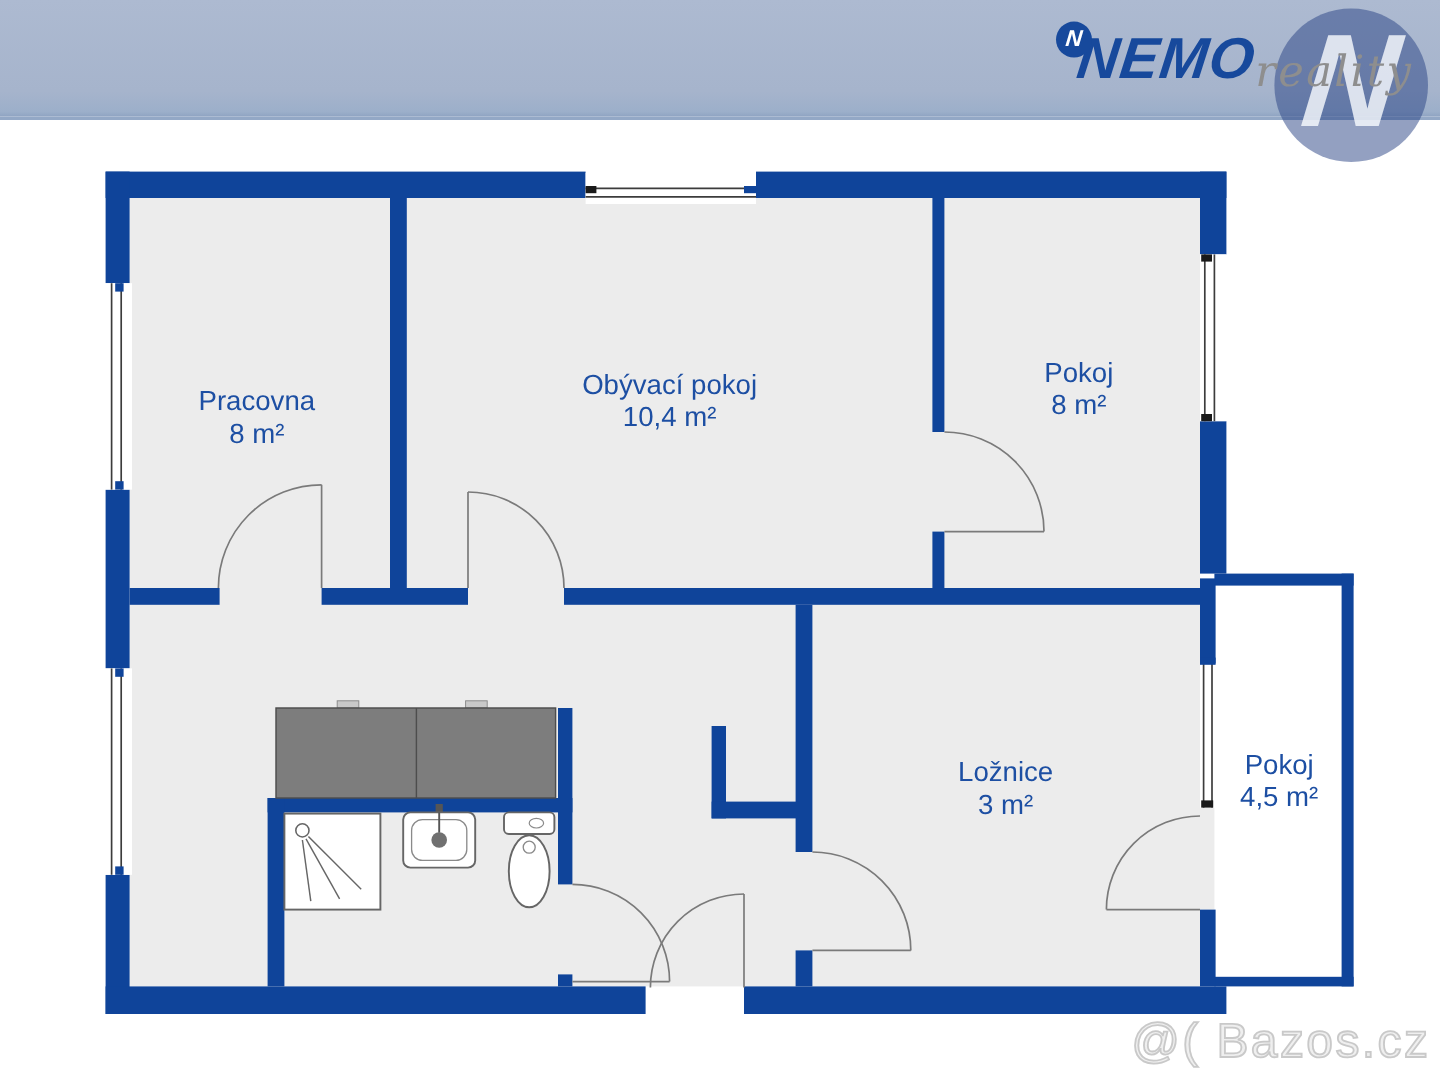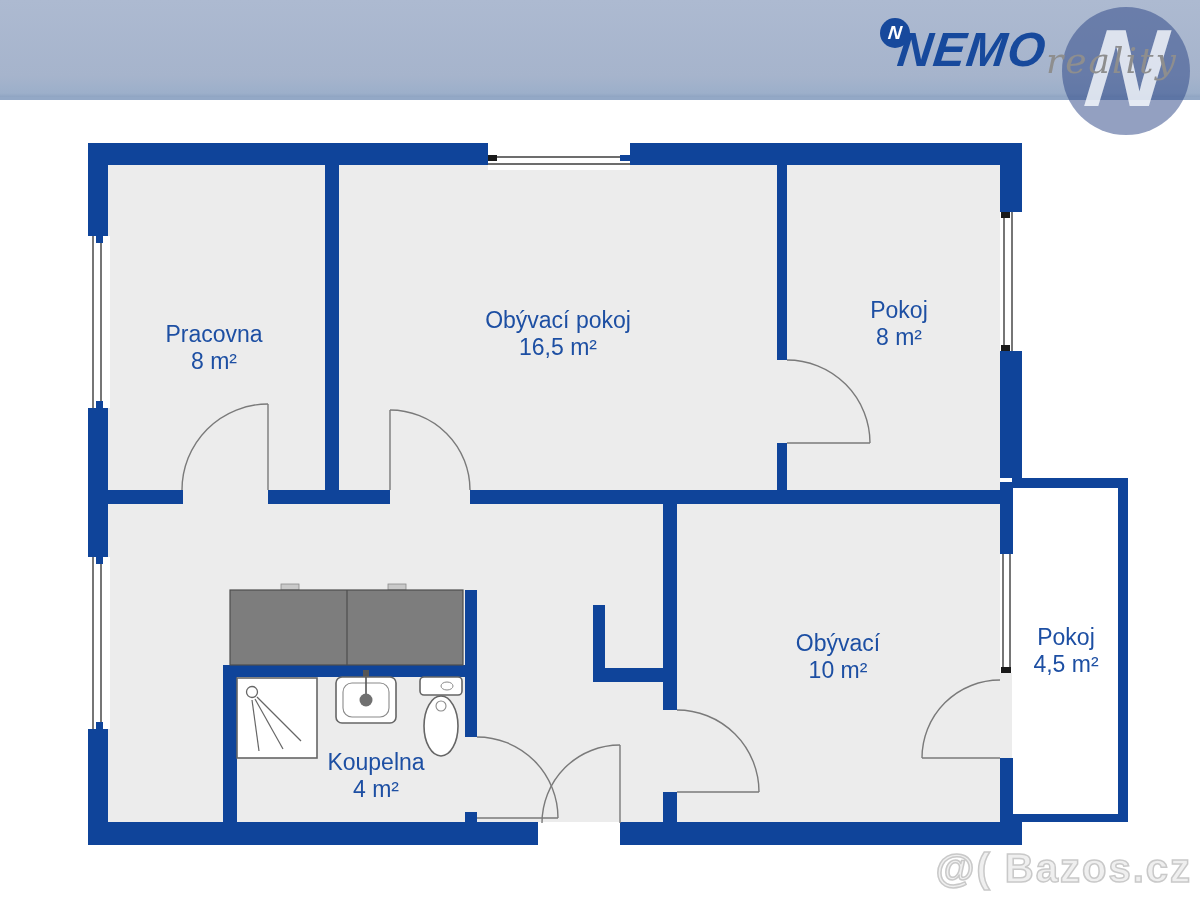--- a/index.html
+++ b/index.html
@@ -49,21 +49,21 @@
 
   .room-label {
     position:absolute; transform:translate(-50%,-50%); z-index:5;
     text-align:center; color:#1d4fa3; font-size:23px; line-height:27px;
     white-space:nowrap;
   }
 
   
   .watermark {
     position:absolute; right:8px; top:846px; z-index:6;
-    font-weight:700; font-size:40px; letter-spacing:2px;
+    font-weight:400; font-size:40px; letter-spacing:2px;
     color:#efefef; -webkit-text-stroke:1.5px #c9c9c9;
   }
 </style>
 </head>
 <body>
 
 <div id="stage">
 
   <div class="band">
     <div class="big-circle">
@@ -229,35 +229,31 @@
       </g>
     </g>
   </svg>
 
   <div class="room-label" style="left:214px; top:348px;">
     <div>Pracovna</div>
     <div>8 m²</div>
   </div>
   <div class="room-label" style="left:558px; top:334px;">
     <div>Obývací pokoj</div>
-    <div>16,5 m²</div>
+    <div>10,4 m²</div>
   </div>
   <div class="room-label" style="left:899px; top:324px;">
     <div>Pokoj</div>
     <div>8 m²</div>
   </div>
   <div class="room-label" style="left:376px; top:549px;">
   </div>
-  <div class="room-label" style="left:376px; top:776px;">
-    <div>Koupelna</div>
-    <div>4 m²</div>
-  </div>
   <div class="room-label" style="left:838px; top:657px;">
-    <div>Obývací</div>
-    <div>10 m²</div>
+    <div>Ložnice</div>
+    <div>3 m²</div>
   </div>
   <div class="room-label" style="left:1066px; top:651px;">
     <div>Pokoj</div>
     <div>4,5 m²</div>
   </div>
 
   <div class="watermark">@( Bazos.cz</div>
 
 </div>
 

